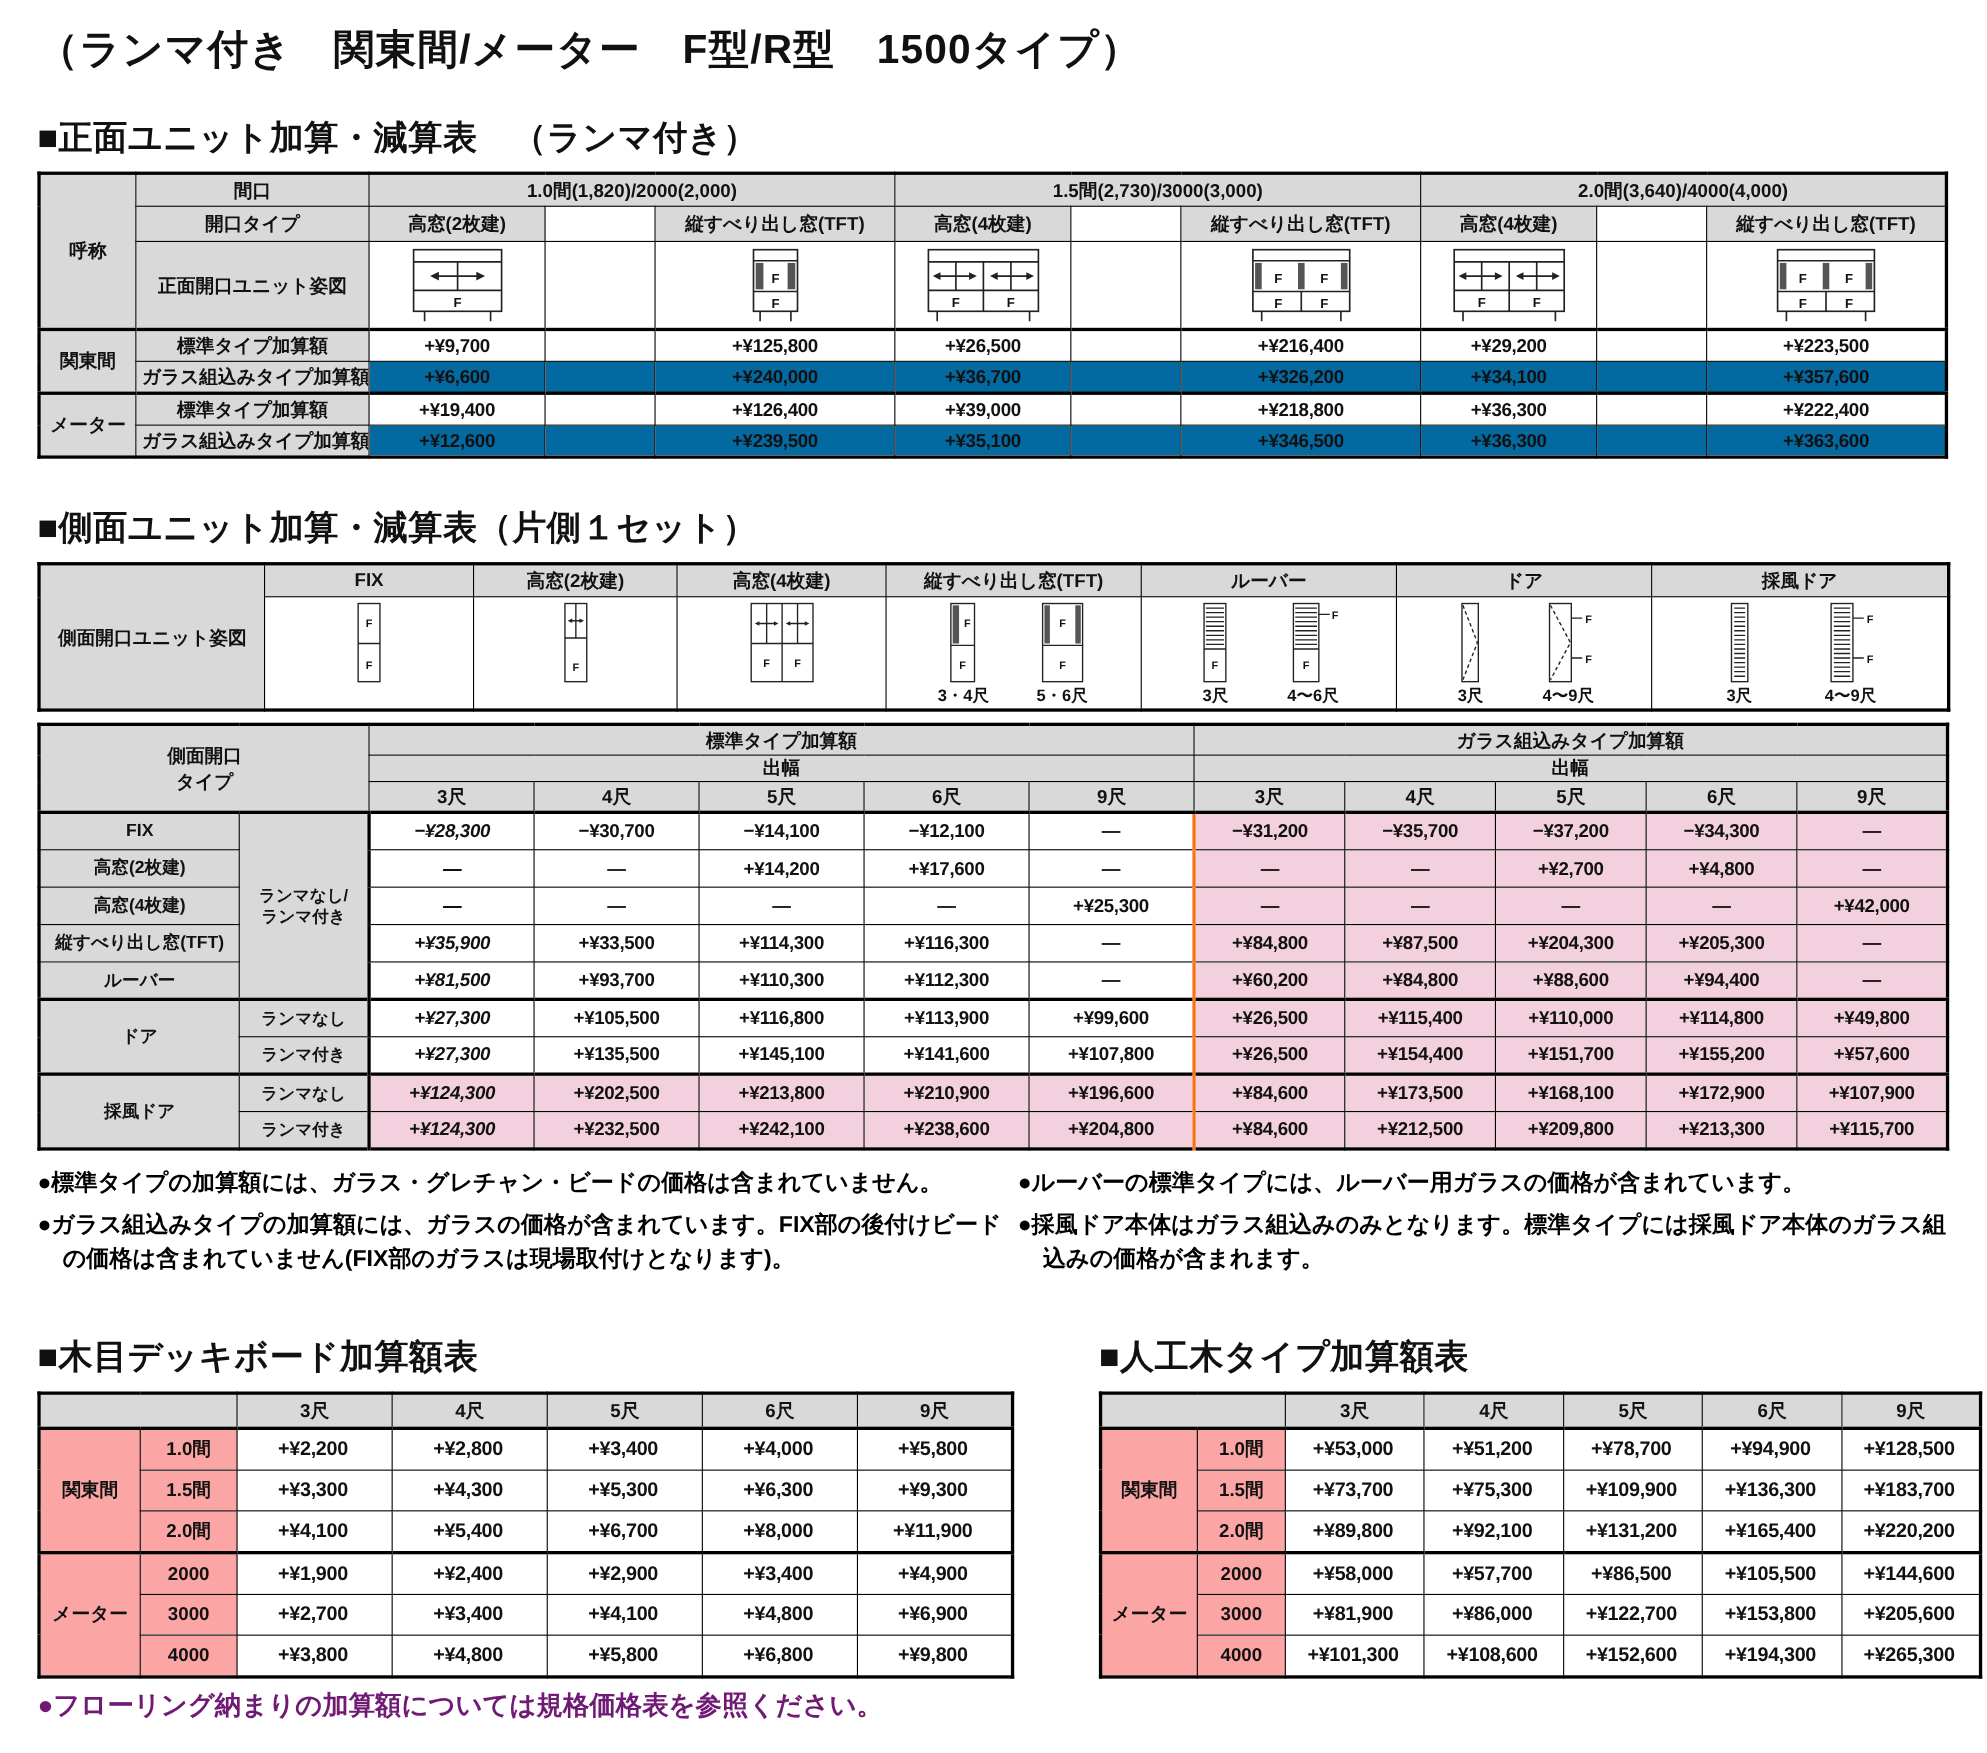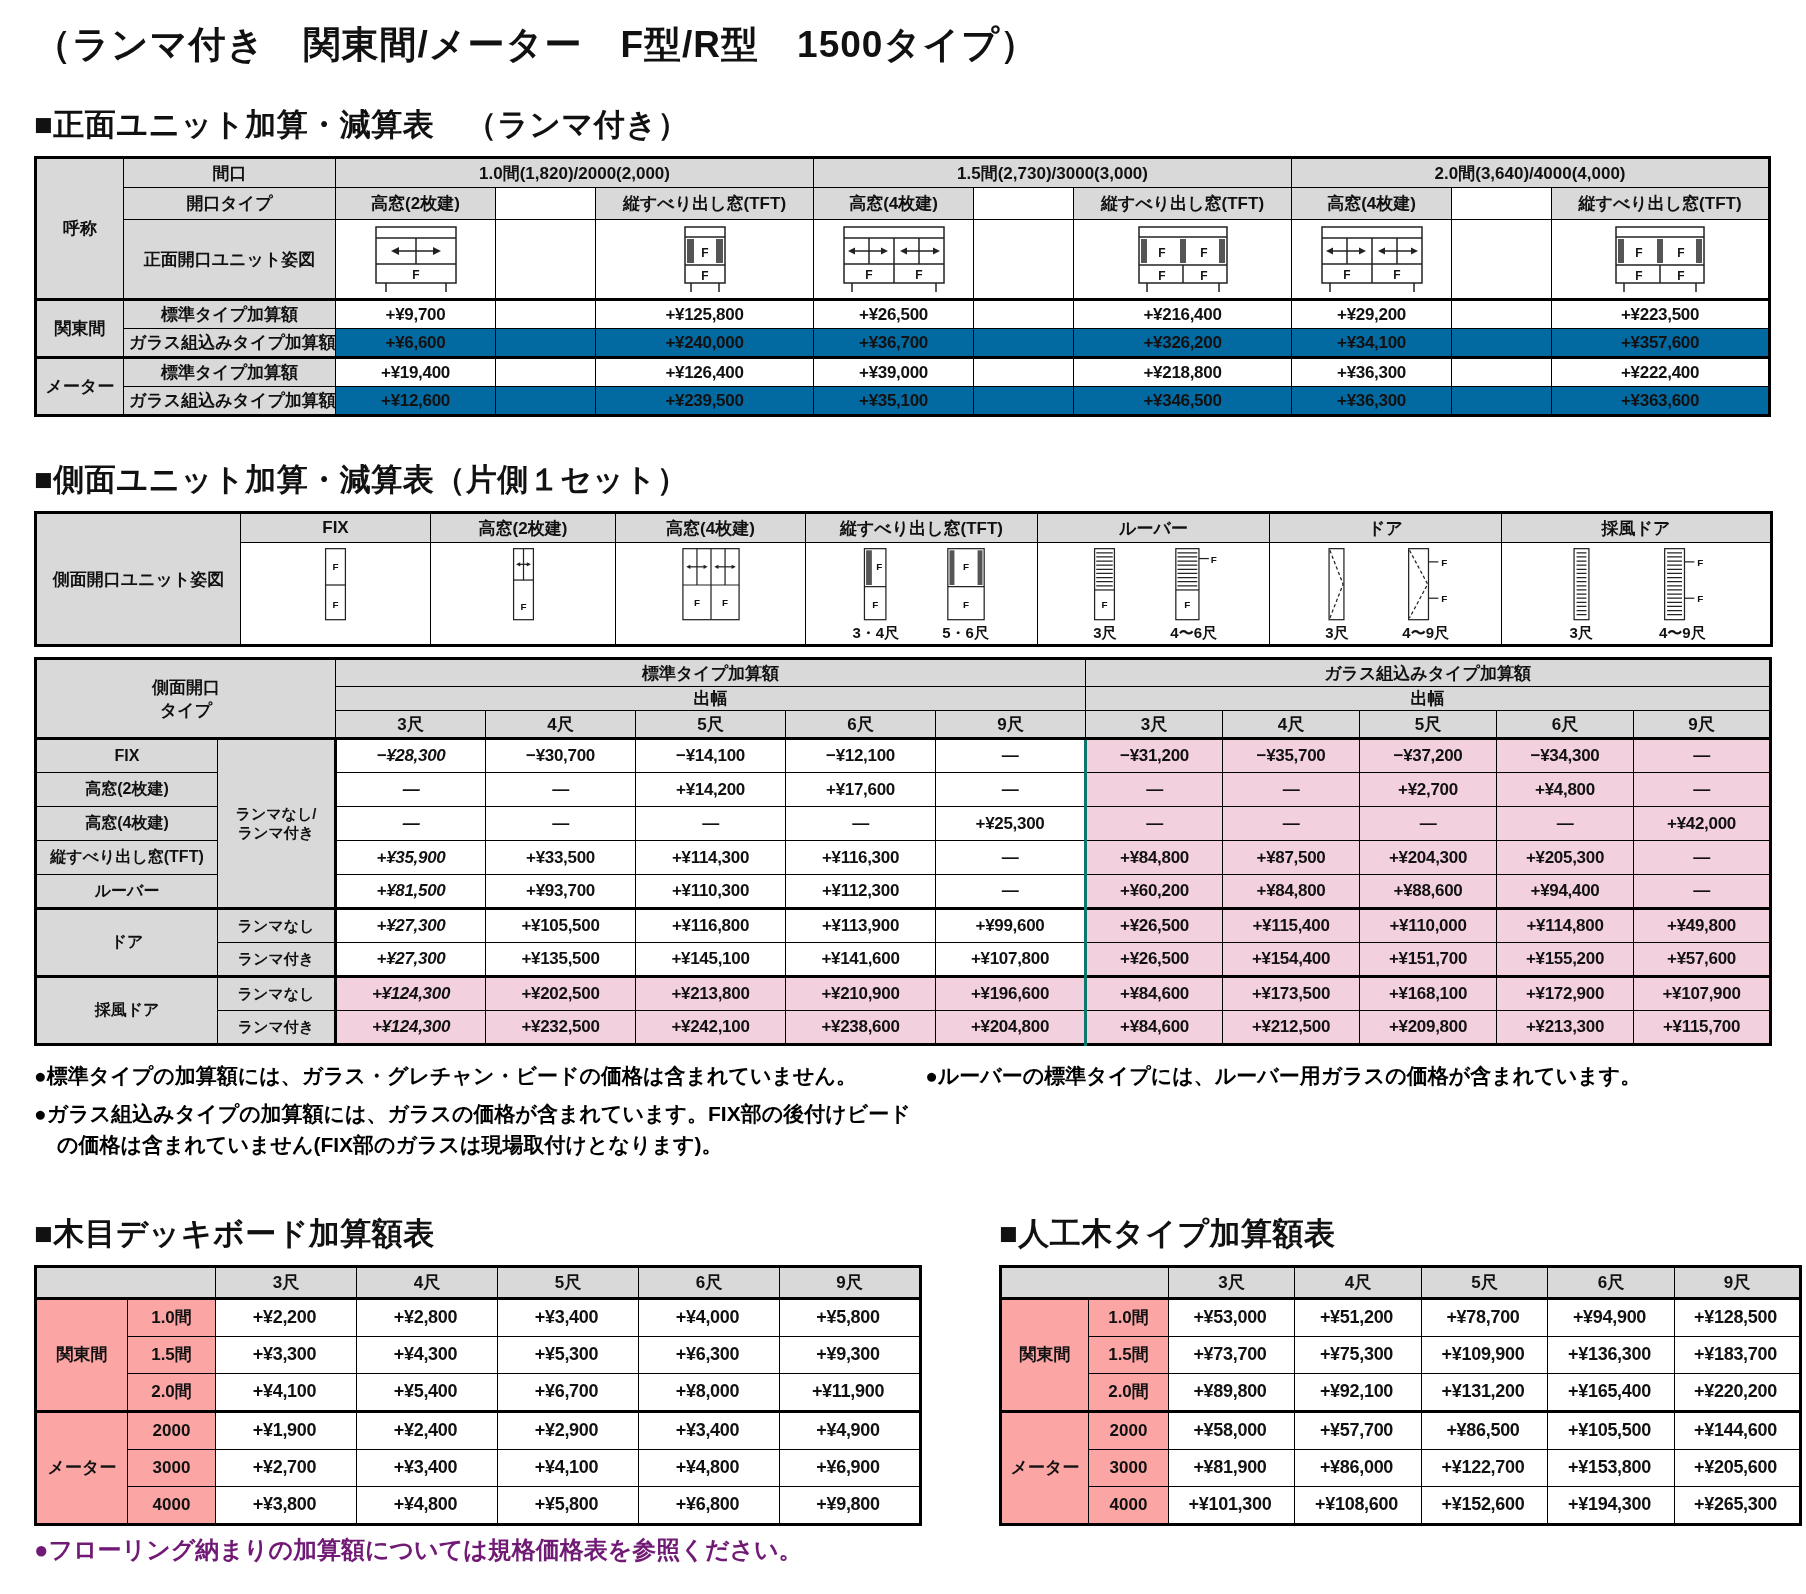--- a/index.html
+++ b/index.html
@@ -25,21 +25,21 @@
   .dg{stroke:#222;fill:none;stroke-width:1.5px;display:inline-block;vertical-align:middle;}
   .figs{display:flex;justify-content:space-evenly;align-items:flex-end;padding:4px 0 2px 0;}
   .fig{text-align:center;}
   .cap{font-size:15px;font-weight:bold;height:19px;line-height:19px;}
 
   
   .sp tr.body{height:34px;}
   .sp td.v:nth-last-child(-n+5){background:#f3d0de;}
   .sp tr.pinkall td.v{background:#f3d0de;}
   .sp td.v:nth-last-child(10){border-left:3px solid #000;font-style:italic;}
-  .sp td.v:nth-last-child(5){border-left:3px solid #0f766e;}
+  .sp td.v:nth-last-child(5){border-left:3px solid #f97316;}
   .sp .lab2{font-size:16px;}
   .sp .sub2{font-size:15px;padding:0 2px;}
   .sp .hh1{height:28px;} .sp .hh2{height:24px;} .sp .hh3{height:28px;}
 
   
   .notes{display:flex;margin:14px 0 46px 0;}
   .ncol{width:905px;}
   .ncol.right{width:860px;}
   .note{color:#000000;font-size:21px;font-weight:bold;line-height:1.5;
         margin:0 0 6px 0;padding-left:23px;text-indent:-23px;}
@@ -586,20 +586,21 @@
     </tbody>
   </table>
 
   <div class="notes">
     <div class="ncol">
       <p class="note">●標準タイプの加算額には、ガラス・グレチャン・ビードの価格は含まれていません。</p>
       <p class="note">●ガラス組込みタイプの加算額には、ガラスの価格が含まれています。FIX部の後付けビードの価格は含まれていません(FIX部のガラスは現場取付けとなります)。</p>
     </div>
     <div class="ncol right">
       <p class="note">●ルーバーの標準タイプには、ルーバー用ガラスの価格が含まれています。</p>
+      <p class="note">●採風ドア本体はガラス組込みのみとなります。標準タイプには採風ドア本体のガラス組込みの価格が含まれます。</p>
     </div>
   </div>
 
   <div class="bottom">
     <div class="bcol-l">
       <h2 class="sec">■木目デッキボード加算額表</h2>
       <table class="t mini" style="width:885px">
         <colgroup>
           <col style="width:92px">
             <col style="width:88px">

